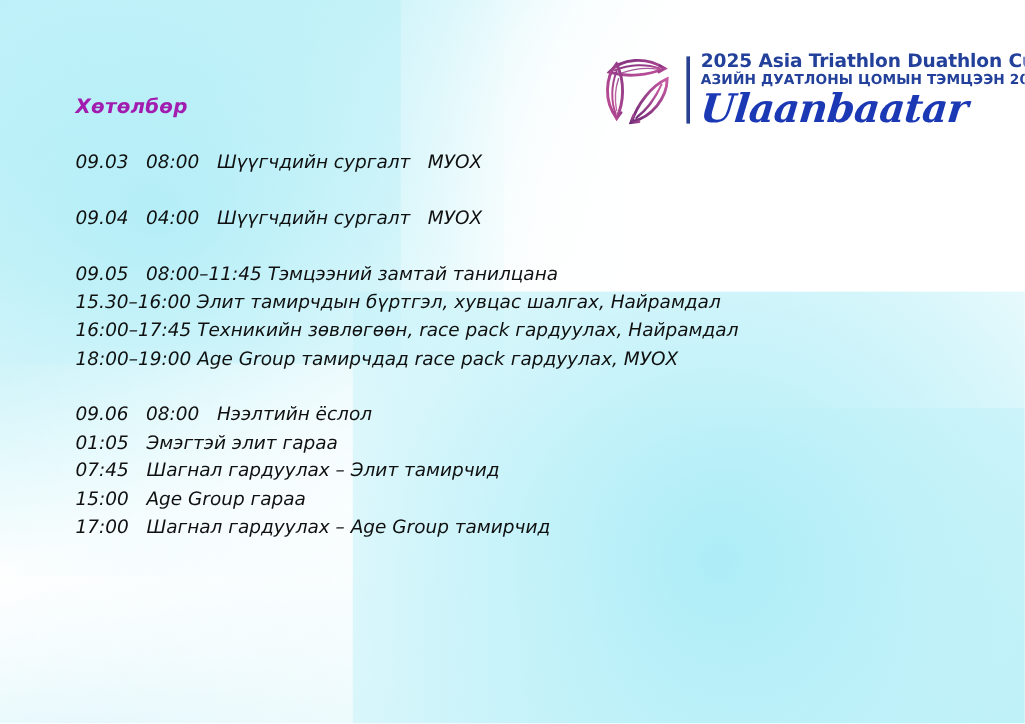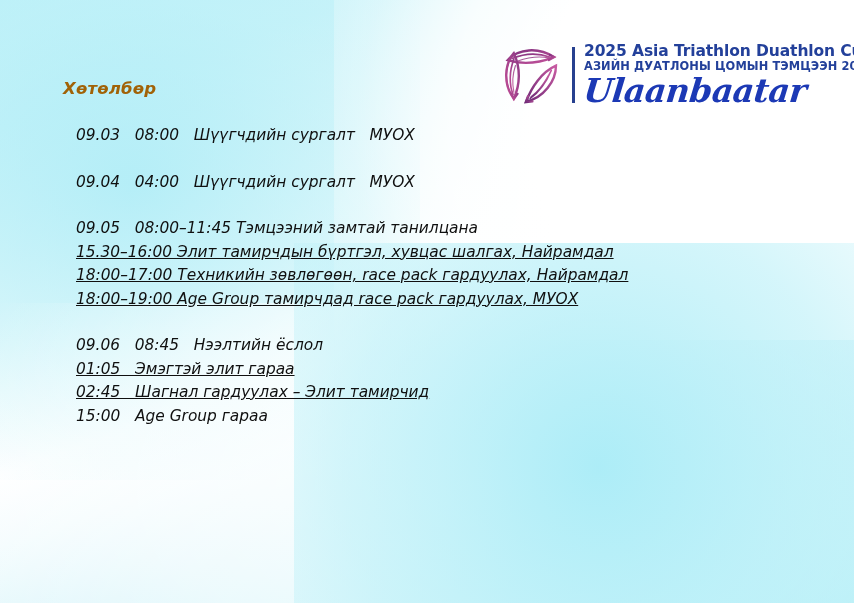--- a/index.html
+++ b/index.html
@@ -127,42 +127,40 @@
 
   
   .sheet-title {
     position: absolute;
     left: 63px;
     top: 79px;
     font-family: "DejaVu Sans", sans-serif;
     font-weight: bold;
     font-style: italic;
     font-size: 16.5px;
-    color: #a16207;
+    color: #a21caf;
     letter-spacing: 0.2px;
   }
   .schedule {
     position: absolute;
     left: 0;
     top: 124px;
     width: 854px;
   }
   .sched-group { }
   .sched-line {
     font-family: "DejaVu Sans", sans-serif;
     font-style: italic;
     font-size: 15.4px;
     color: #101010;
     line-height: 23.5px;
     white-space: pre;
     padding-left: 63px;
-    margin-left: 13px;
   }
   .sched-line.indent {
-    text-decoration: underline;
   }
   .group-gap {
     height: 23px;
   }
 </style>
 </head>
 <body>
 
 <div id="slide">
 
@@ -226,25 +224,26 @@
         <div class="sched-line">09.03   08:00   Шүүгчдийн сургалт   МУОХ</div>
       </div>
       <div class="group-gap"></div>
       <div class="sched-group">
         <div class="sched-line">09.04   04:00   Шүүгчдийн сургалт   МУОХ</div>
       </div>
       <div class="group-gap"></div>
       <div class="sched-group">
         <div class="sched-line">09.05   08:00–11:45 Тэмцээний замтай танилцана</div>
         <div class="sched-line indent">15.30–16:00 Элит тамирчдын бүртгэл, хувцас шалгах, Найрамдал</div>
-        <div class="sched-line indent">18:00–17:00 Техникийн зөвлөгөөн, race pack гардуулах, Найрамдал</div>
+        <div class="sched-line indent">16:00–17:45 Техникийн зөвлөгөөн, race pack гардуулах, Найрамдал</div>
         <div class="sched-line indent">18:00–19:00 Age Group тамирчдад race pack гардуулах, МУОХ</div>
       </div>
       <div class="group-gap"></div>
       <div class="sched-group">
-        <div class="sched-line">09.06   08:45   Нээлтийн ёслол</div>
+        <div class="sched-line">09.06   08:00   Нээлтийн ёслол</div>
         <div class="sched-line indent">01:05   Эмэгтэй элит гараа</div>
-        <div class="sched-line indent">02:45   Шагнал гардуулах – Элит тамирчид</div>
+        <div class="sched-line indent">07:45   Шагнал гардуулах – Элит тамирчид</div>
         <div class="sched-line">15:00   Age Group гараа</div>
+        <div class="sched-line indent">17:00   Шагнал гардуулах – Age Group тамирчид</div>
       </div>
     </div>
 
 </div>
 
 </body></html>

